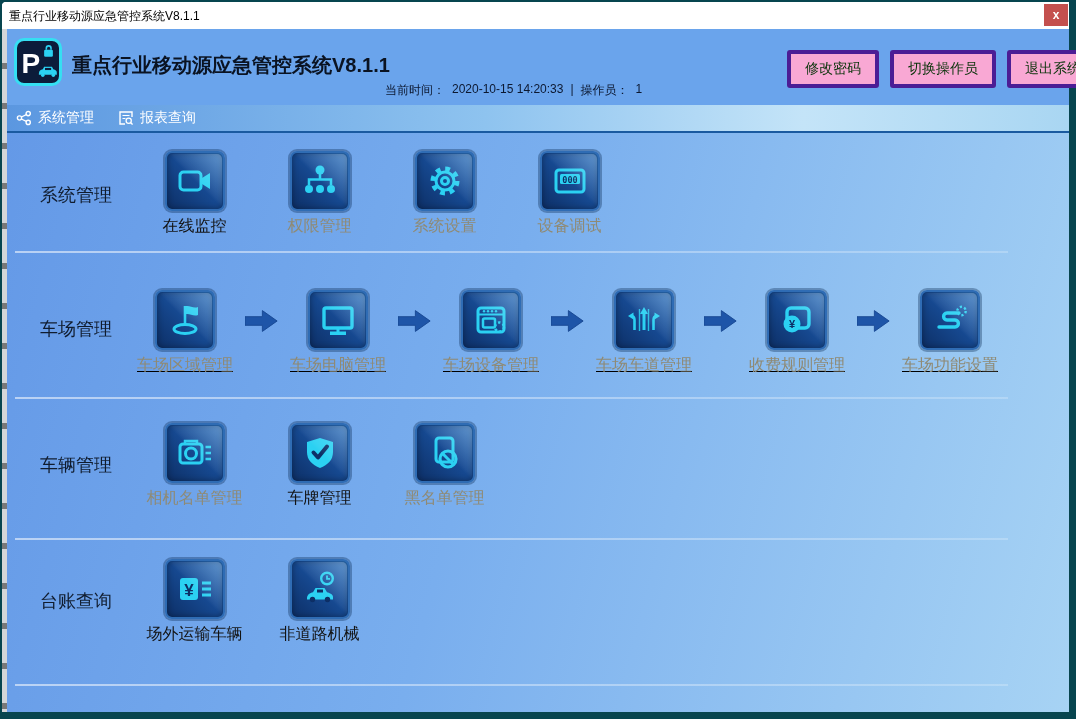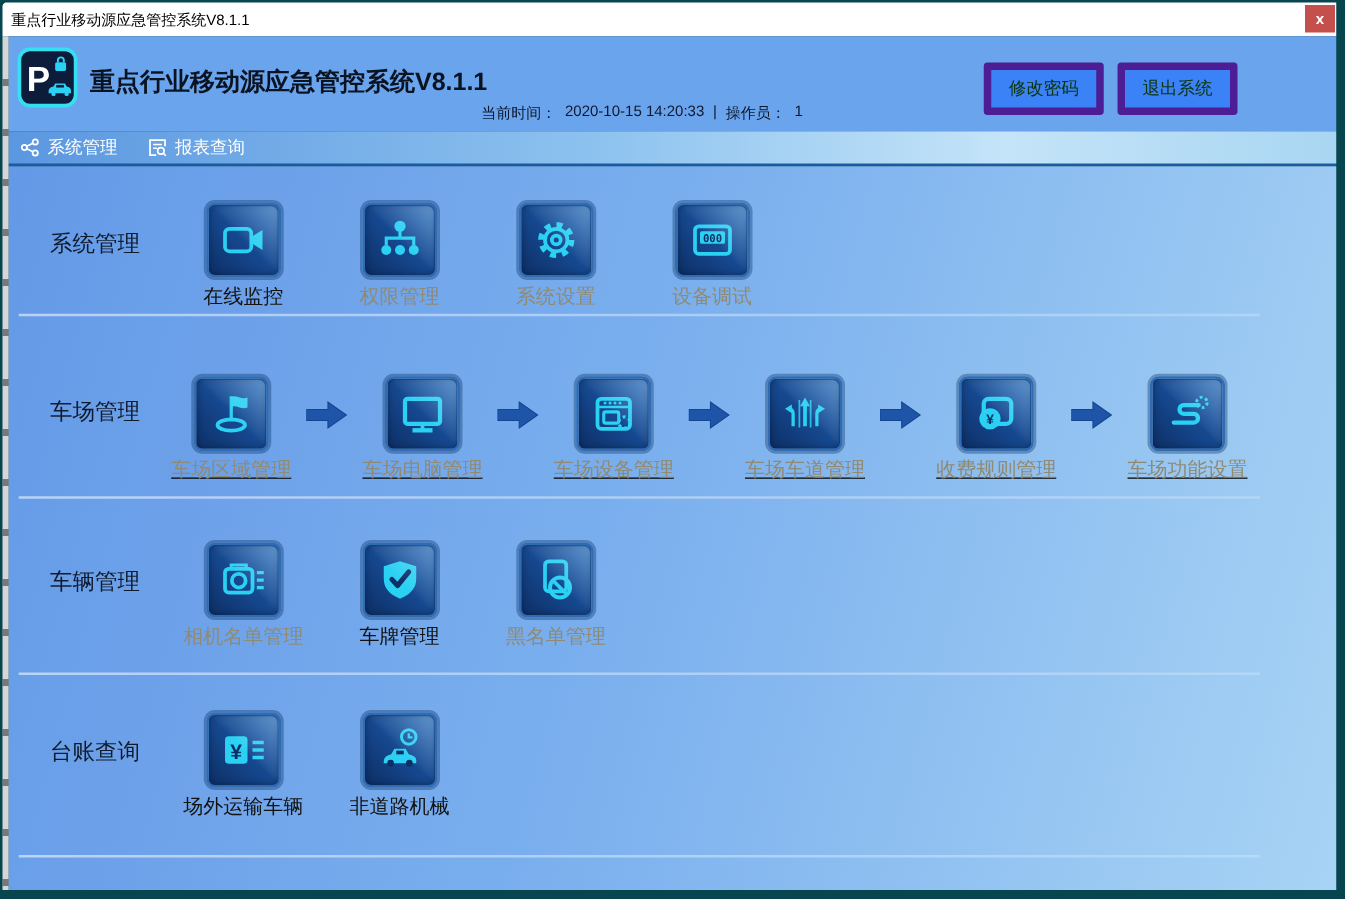--- a/index.html
+++ b/index.html
@@ -16,40 +16,40 @@
 
   .main{position:absolute;left:5px;top:27px;width:1062px;height:683px;}
 
   
   .header{position:absolute;left:0;top:0;width:100%;height:76px;background:#6aa4ec;}
   .logo{position:absolute;left:7px;top:9px;width:48px;height:48px;background:#0c1c3a;
     border:3px solid #35dff2;border-radius:10px;box-sizing:border-box;}
   .app-title{position:absolute;left:65px;top:23px;font-size:20px;font-weight:bold;color:#0a1322;}
   .time-row{position:absolute;left:378px;top:28px;display:flex;gap:7px;font-size:12px;color:#0c1830;margin-top:25px;}
   .hdr-buttons{position:absolute;left:780px;top:21px;display:flex;gap:11px;}
-  .green-btn{height:30px;background:#3b82f6;border:6px solid #4c1d95;border-radius:3px;
+  .green-btn{height:30px;background:#f9a8d4;border:4px solid #4c1d95;border-radius:3px;
     color:#0a330a;font-size:14px;display:flex;align-items:center;justify-content:center;
     padding:0 14px;cursor:pointer;white-space:nowrap;}
 
   
   .menubar{position:absolute;left:0;top:76px;width:100%;height:28px;box-sizing:border-box;
     background:linear-gradient(90deg,#5b97e0 0%,#8ec3ef 45%,#c4e4f8 75%,#a9d6f2 100%);
     border-bottom:2px solid #1a5aa0;display:flex;align-items:center;padding-left:9px;gap:24px;}
   .menu-item{display:flex;align-items:center;gap:6px;color:#ffffff;font-size:14px;cursor:pointer;}
 
   
   .content{position:absolute;left:0;top:104px;width:100%;height:579px;
     background:linear-gradient(105deg,#6499e7 0%,#79aeee 45%,#a7d3f4 100%);}
   .divider{position:absolute;left:8px;width:993px;height:2px;
     background:linear-gradient(90deg,rgba(255,255,255,.55),rgba(255,255,255,.22));}
   .d1{top:118px}.d2{top:264px}.d3{top:405px}.d4{top:551px}
 
   .section{position:absolute;left:0;width:100%;}
   .sec-title{position:absolute;left:33px;font-size:18px;color:#101c2e;}
-  .items{position:absolute;left:125px;top:12px;display:flex;align-items:flex-start;}
+  .items{position:absolute;left:125px;top:1px;display:flex;align-items:flex-start;}
   .s2 .items{left:118px;text-decoration:underline;}
   .item{width:125px;display:flex;flex-direction:column;align-items:center;cursor:pointer;}
   .s2 .item{width:120px;}
   .tile{position:relative;width:60px;height:60px;border-radius:7px;color:#2bd1f2;
     background:linear-gradient(225deg,#2e74c0 0%,#174b94 45%,#0d2f66 100%);
     border:2px solid #2f6cb4;box-sizing:border-box;
     box-shadow:0 0 0 2px rgba(10,40,80,.35), inset 0 0 6px rgba(0,0,0,.35);
     display:flex;align-items:center;justify-content:center;}
   .tile::after{content:'';position:absolute;inset:1px;border-radius:5px;pointer-events:none;
     background:linear-gradient(225deg,rgba(255,255,255,.25),rgba(255,255,255,.05) 45%,transparent 50%);}
@@ -94,20 +94,21 @@
         <div class="app-title">重点行业移动源应急管控系统V8.1.1</div>
         <div class="time-row">
           <span>当前时间：</span>
           <span>2020-10-15 14:20:33</span>
           <span>|</span>
           <span>操作员：</span>
           <span>1</span>
         </div>
         <div class="hdr-buttons">
           <div class="green-btn">修改密码</div>
+          <div class="green-btn">切换操作员</div>
           <div class="green-btn">退出系统</div>
         </div>
       </div>
 
       <div class="menubar">
         <div class="menu-item">
           <svg width="16" height="16" viewBox="0 0 16 16">
             <circle cx="3.5" cy="8" r="2.1" fill="none" stroke="#fff" stroke-width="1.4"></circle>
             <circle cx="12.2" cy="3.6" r="2.1" fill="none" stroke="#fff" stroke-width="1.4"></circle>
             <circle cx="12.2" cy="12.4" r="2.1" fill="none" stroke="#fff" stroke-width="1.4"></circle>

